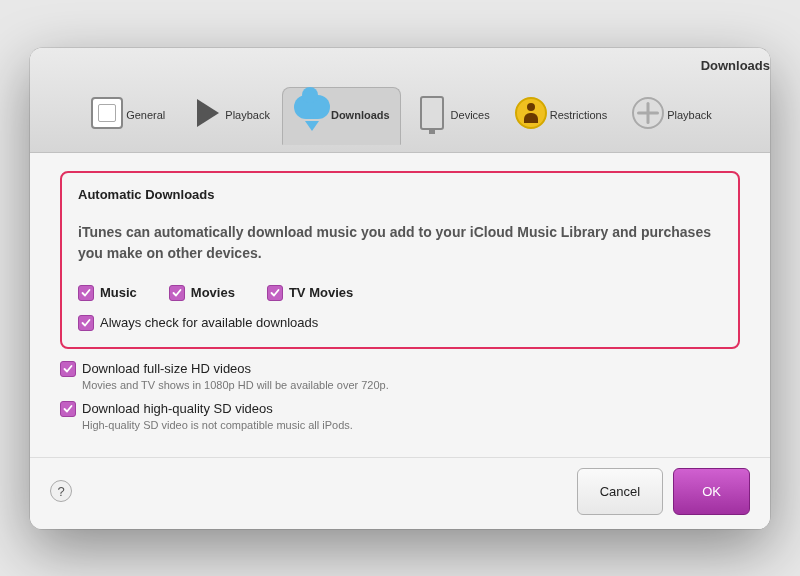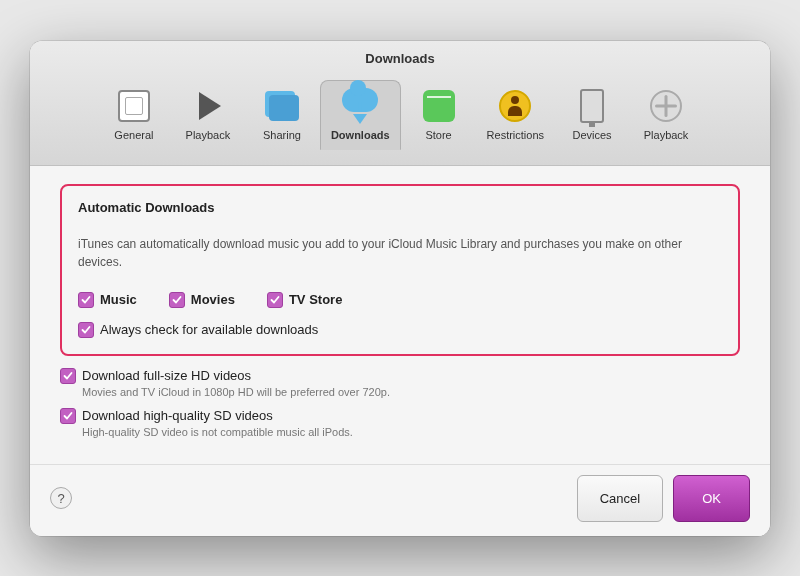--- a/index.html
+++ b/index.html
@@ -17,43 +17,42 @@
     .dialog {
       width: 740px;
       background: #f5f5f5;
       border-radius: 12px;
       box-shadow: 0 20px 60px rgba(0,0,0,0.4), 0 0 0 0.5px rgba(0,0,0,0.2);
       overflow: hidden;
     }
 
     .title-bar {
       background: linear-gradient(to bottom, #ebebeb, #d6d6d6);
-      padding: 10px 0 16px 0;
-      text-align: center;
+      padding: 10px 0 8px 0;
+      text-align: right;
       border-bottom: 1px solid #c0c0c0;
     }
 
     .title-bar h1 {
       font-size: 13px;
       font-weight: 600;
       color: #333;
       margin-bottom: 8px;
     }
 
     .toolbar {
       display: flex;
       justify-content: center;
       align-items: flex-end;
       padding: 6px 10px 0;
       gap: 2px;
     }
 
     .toolbar-item {
       display: flex;
-      flex-direction: column;
       align-items: center;
       padding: 6px 10px 8px;
       border-radius: 8px 8px 0 0;
       cursor: pointer;
       min-width: 72px;
     }
 
     .toolbar-item.active {
       background: #d0d0d0;
       border: 1px solid #b0b0b0;
@@ -258,24 +257,25 @@
     }
 
     .section-title {
       font-size: 13px;
       font-weight: 700;
       color: #222;
       margin-bottom: 20px;
     }
 
     .section-desc {
-      font-size: 12px;
+      font-size: 14px;
       color: #555;
       line-height: 1.5;
       margin-bottom: 21px;
+      font-weight: bold;
     }
 
     .checkboxes-inline {
       display: flex;
       gap: 32px;
       margin-bottom: 14px;
       font-weight: bold;
     }
 
     .checkbox-label {
@@ -382,59 +382,47 @@
         <span class="label">General</span>
       </div>
 
       <div class="toolbar-item">
         <div class="icon-wrap">
           <div class="icon-playback"></div>
         </div>
         <span class="label">Playback</span>
       </div>
 
-      <div class="toolbar-item">
-        <div class="icon-wrap">
-          <div class="icon-sharing"></div>
-        </div>
-        <span class="label">Sharing</span>
-      </div>
 
       <div class="toolbar-item active">
         <div class="icon-wrap">
           <div class="icon-downloads-wrap">
             <div class="icon-downloads-cloud"></div>
             <div class="icon-downloads-line"></div>
             <div class="icon-downloads-arrow"></div>
           </div>
         </div>
         <span class="label">Downloads</span>
       </div>
 
+
       <div class="toolbar-item">
         <div class="icon-wrap">
-          <div class="icon-store"></div>
-        </div>
-        <span class="label">Store</span>
+          <div class="icon-devices-wrap"></div>
+        </div>
+        <span class="label">Devices</span>
       </div>
 
       <div class="toolbar-item">
         <div class="icon-wrap">
           <div class="icon-restrictions-wrap">
             <div class="icon-restrictions-person"></div>
           </div>
         </div>
         <span class="label">Restrictions</span>
-      </div>
-
-      <div class="toolbar-item">
-        <div class="icon-wrap">
-          <div class="icon-devices-wrap"></div>
-        </div>
-        <span class="label">Devices</span>
       </div>
 
       <div class="toolbar-item">
         <div class="icon-wrap">
           <div class="icon-advanced"></div>
         </div>
         <span class="label">Playback</span>
       </div>
 
     </div>
@@ -465,21 +453,21 @@
           </div>
           <span>Movies</span>
         </label>
 
         <label class="checkbox-label">
           <div class="checkbox-custom">
             <svg viewBox="0 0 10 10">
                 <polyline points="1.5,5 4,7.5 8.5,2" stroke="white" stroke-width="1.8" fill="none" stroke-linecap="round" stroke-linejoin="round"></polyline>
               </svg>
           </div>
-          <span>TV Store</span>
+          <span>TV Movies</span>
         </label>
       </div>
 
       <label class="checkbox-label">
         <div class="checkbox-custom">
           <svg viewBox="0 0 10 10">
               <polyline points="1.5,5 4,7.5 8.5,2" stroke="white" stroke-width="1.8" fill="none" stroke-linecap="round" stroke-linejoin="round"></polyline>
             </svg>
         </div>
         <span>Always check for available downloads</span>
@@ -488,21 +476,21 @@
 
     <div class="option-row">
       <div class="option-main">
         <div class="checkbox-custom">
           <svg viewBox="0 0 10 10" width="10" height="10">
               <polyline points="1.5,5 4,7.5 8.5,2" stroke="white" stroke-width="1.8" fill="none" stroke-linecap="round" stroke-linejoin="round"></polyline>
             </svg>
         </div>
         <span>Download full-size HD videos</span>
       </div>
-      <div class="option-sub">Movies and TV iCloud in 1080p HD will be preferred over 720p.</div>
+      <div class="option-sub">Movies and TV shows in 1080p HD will be available over 720p.</div>
     </div>
 
     <div class="option-row">
       <div class="option-main">
         <div class="checkbox-custom">
           <svg viewBox="0 0 10 10" width="10" height="10">
               <polyline points="1.5,5 4,7.5 8.5,2" stroke="white" stroke-width="1.8" fill="none" stroke-linecap="round" stroke-linejoin="round"></polyline>
             </svg>
         </div>
         <span>Download high-quality SD videos</span>

